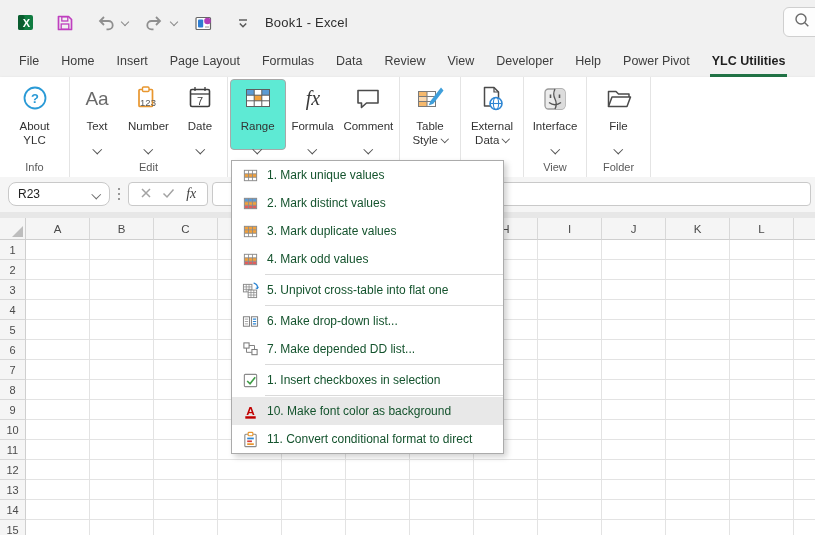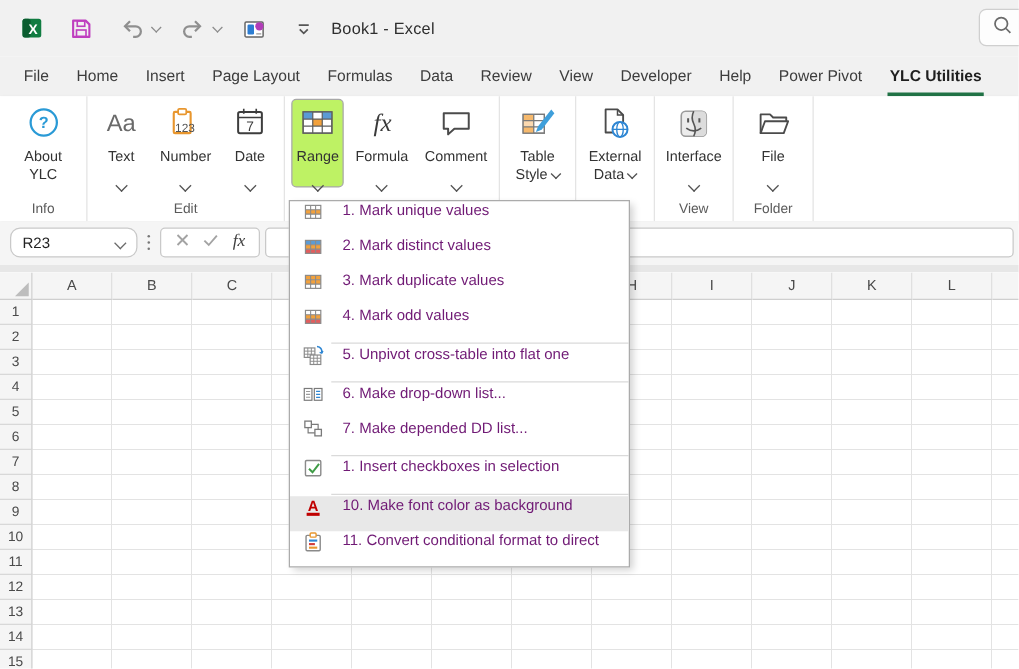--- a/index.html
+++ b/index.html
@@ -22,21 +22,21 @@
   .tab.active{font-weight:700;color:#1f1f1f}
   .tab.active::after{content:"";position:absolute;left:9px;right:9px;bottom:0;height:3px;background:#217346}
 
   
   .ribbon{height:100px;background:#fff;display:flex;position:relative;box-shadow:0 1px 3px rgba(0,0,0,.12)}
   .rgroup{border-right:1px solid #e4e4e4;display:flex;flex-direction:column;box-sizing:border-box}
   .g0{width:70px}.g1{width:158px}.g2{width:172px}.g3{width:57px}.g4{width:61px}.g5{width:63px}.g6{width:63px}.g7{width:64px}
   .gfill{flex:1;border-right:none}
   .rbuttons{flex:1;display:flex;justify-content:space-evenly;align-items:flex-start;padding-top:2px}
   .rbtn{display:flex;flex-direction:column;align-items:center;padding:3px 4px 2px;border-radius:4px;min-width:40px;box-sizing:border-box}
-  .rbtn.pressed{background:#bef264;border:1px solid #a8a8a8;padding:2px 3px 1px}
+  .rbtn.pressed{background:#5eead4;border:1px solid #a8a8a8;padding:2px 10px 1px}
   .ricon{height:30px;display:flex;align-items:center;justify-content:center;margin-top:2px}
   .rlabel{font-size:11.5px;color:#333;text-align:center;line-height:13.5px;margin-top:6px}
   .rline{display:flex;align-items:center;justify-content:center}
   .chev{width:5.5px;height:5.5px;border-right:1.4px solid #515151;border-bottom:1.4px solid #515151;
         transform:rotate(45deg);display:inline-block}
   .chevrow{margin-top:5px;height:9px}
   .chev.inline{width:4.5px;height:4.5px;margin-left:4px;margin-bottom:3px}
   .rglabel{height:17px;font-size:11px;color:#5a5a5a;text-align:center;line-height:15px}
 
   
@@ -65,22 +65,22 @@
   .rowcol{position:absolute;left:0;top:22px;width:26px}
   .rowh{width:26px;height:20px;background:#f5f5f5;border-right:1px solid #cfcfcf;border-bottom:1px solid #d8d8d8;
         box-sizing:border-box;display:flex;align-items:center;justify-content:center;font-size:11px;color:#4a4a4a}
   .gridbody{position:absolute;left:26px;top:22px;right:0;bottom:0;
         background-image:repeating-linear-gradient(to right,transparent 0 63px,#e3e3e3 63px 64px),
                          repeating-linear-gradient(to bottom,transparent 0 19px,#e3e3e3 19px 20px)}
 
   
   .menu{position:absolute;left:231px;top:160px;width:273px;background:#fff;border:1px solid #ababab;
         box-shadow:3px 3px 6px rgba(0,0,0,.18);box-sizing:border-box;z-index:50}
-  .menu-item{height:28px;display:flex;align-items:flex-start;padding-left:10px;gap:15px;box-sizing:border-box;
-        font-size:12px;color:#701a75;cursor:default;white-space:nowrap}
+  .menu-item{height:28px;display:flex;align-items:center;padding-left:10px;gap:8px;box-sizing:border-box;
+        font-size:12px;color:#14532d;cursor:default;white-space:nowrap}
   .menu-item.highlighted{background:#e8e8e8}
   .micon{width:17px;height:17px;display:flex;align-items:center;justify-content:center;flex:none}
   .menu-sep{height:1px;background:#dadada;margin:1px 0 1px 33px}
 </style>
 </head>
 <body>
 
 <div class="titlebar">
   <span class="qbtn">
     <svg width="17" height="17" viewBox="0 0 17 17">

